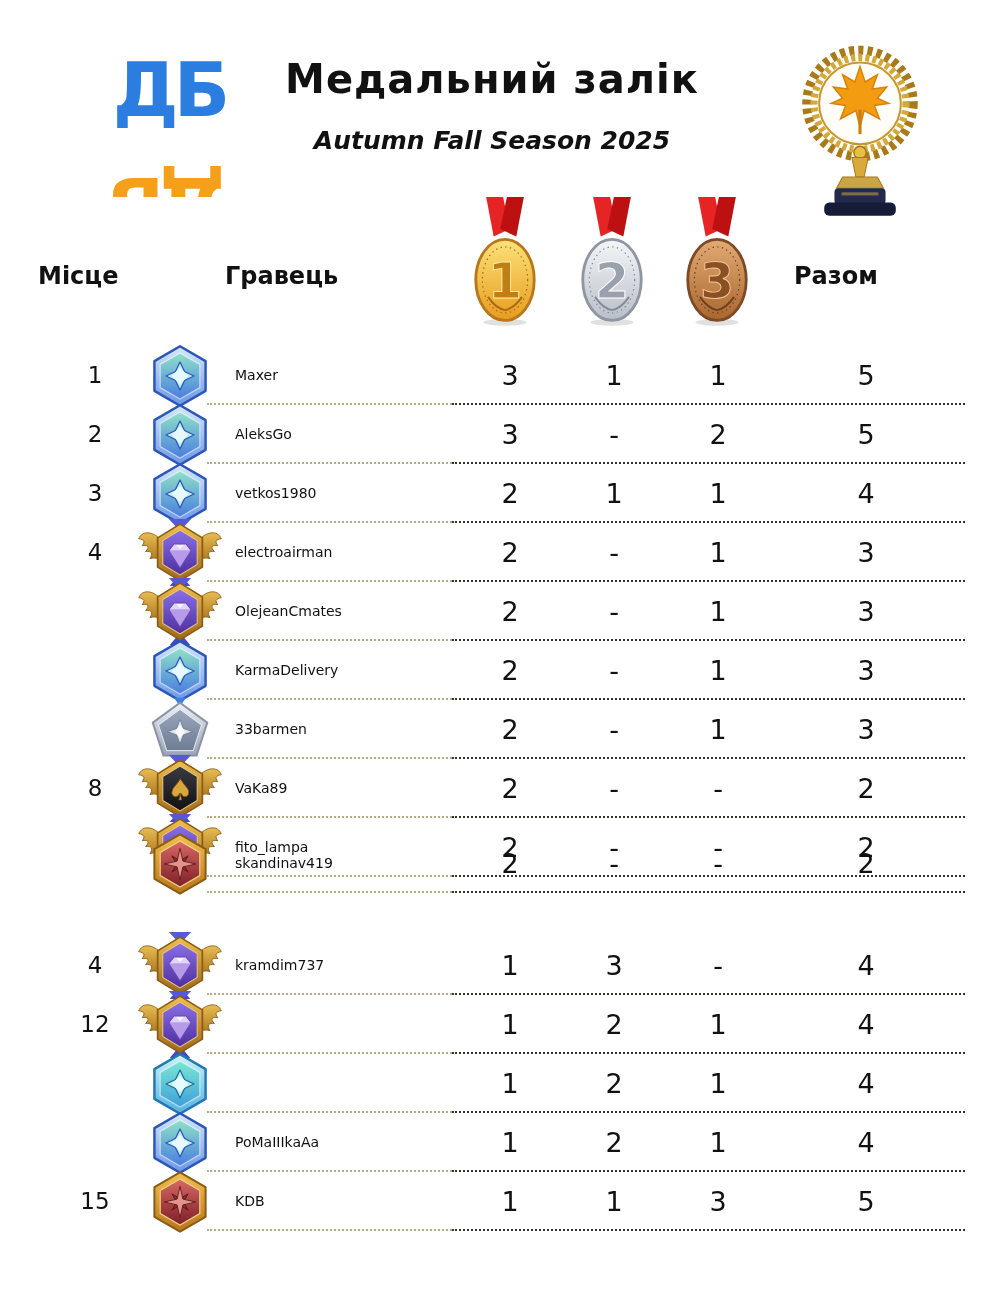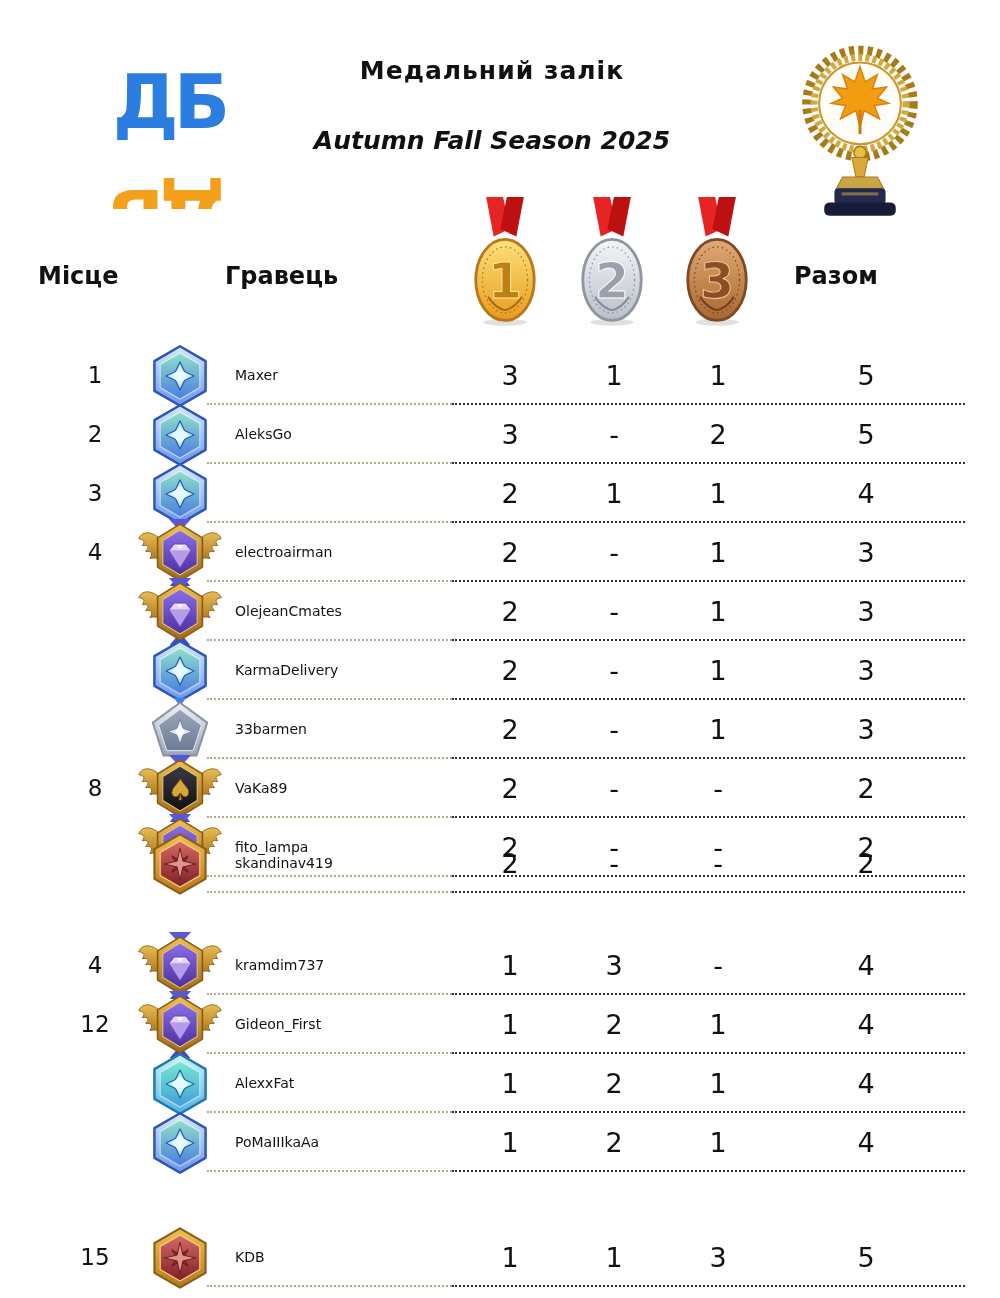--- a/index.html
+++ b/index.html
@@ -1,21 +1,21 @@
 <!DOCTYPE html>
 <html><head>
 <meta charset="utf-8">
 <style>
   html,body{margin:0;padding:0;background:#fff;}
   #page{position:relative;width:1000px;height:1298px;background:#fff;overflow:hidden;
         font-family:"DejaVu Sans",sans-serif;color:#111;}
   
-  #logo{position:absolute;left:85px;top:64px;width:170px;height:148px;}
+  #logo{position:absolute;left:85px;top:52px;width:170px;height:148px;}
   #title{position:absolute;left:267px;top:56px;width:450px;text-align:center;
-         font-size:25px;font-weight:bold;letter-spacing:1px;}
+         font-size:40px;font-weight:bold;letter-spacing:1px;}
   #subtitle{position:absolute;left:267px;top:126px;width:450px;text-align:center;
             font-size:25px;font-weight:bold;font-style:italic;}
   #trophy{position:absolute;left:778px;top:38px;width:164px;height:184px;}
   
   .colhead{position:absolute;font-size:24px;font-weight:bold;text-align:left;}
   #head-place{left:38px;top:262px;width:114px;}
   #head-player{left:225px;top:262px;width:145px;}
   #head-total{left:794px;top:262px;width:145px;}
   .medalhead{position:absolute;top:196px;width:66px;height:138px;}
   #medal-1{left:472px;} #medal-2{left:579px;} #medal-3{left:684px;}
@@ -187,20 +187,21 @@
                 <stop offset="0" stop-color="#8fe2c8"></stop>
                 <stop offset="1" stop-color="#4a7de0"></stop>
               </linearGradient>
             </defs>
             <polygon points="40,4 71,22 71,58 40,76 9,58 9,22" fill="url(#hOblue)" stroke="#2b56b8" stroke-width="3" stroke-linejoin="round"></polygon>
             <polygon points="40,12 64,26 64,54 40,68 16,54 16,26" fill="url(#hIblue)" stroke="rgba(255,255,255,.55)" stroke-width="1.5"></polygon>
             <polygon points="40,23 45.5,34.5 57,40 45.5,45.5 40,57 34.5,45.5 23,40 34.5,34.5" fill="#c2ecf2" stroke="#2b56b8" stroke-width="1.5" stroke-linejoin="round"></polygon>
             <polygon points="40,30 50,40 40,50 30,40" fill="#eafcff" opacity=".9"></polygon>
           </svg>
         </span>
+        <span class="player">vetkos1980</span>
         <span class="cnt c1">2</span>
         <span class="cnt c2">1</span>
         <span class="cnt c3">1</span>
         <span class="cnt c4">4</span>
         <span class="sep"><i class="sep-l"></i><i class="sep-r"></i></span>
       </div>
       <div class="row" style="top: 523px;">
         <span class="place">4</span>
         <span class="badge">
           <svg viewBox="0 0 100 80" width="86" height="69">
@@ -499,21 +500,20 @@
               <path d="M32 30 C20 14 6 14 2 24 C8 25 10 27 6 32 C13 31 15 33 10 39 C17 38 19 41 15 47 C23 45 29 48 33 52 Z" fill="url(#wg)" stroke="#8a5c14" stroke-width="1"></path>
             </g>
             <polygon points="50,7 76,23 76,57 50,73 24,57 24,23" fill="url(#wOpurple)" stroke="#8a5c14" stroke-width="2" stroke-linejoin="round"></polygon>
             <polygon points="50,14 70,26 70,54 50,66 30,54 30,26" fill="url(#wIpurple)" stroke="#e8c878" stroke-width="1.2"></polygon>
             <polygon points="43,30 57,30 63,38 37,38" fill="#e2d4f8"></polygon>
             <polygon points="37,38 63,38 50,58" fill="#b79ae8"></polygon>
             <polygon points="45,31 55,31 50,36" fill="#ffffff" opacity=".75"></polygon>
             <polygon points="43,30 57,30 63,38 50,58 37,38" fill="none" stroke="#6b47b8" stroke-width="1.2" stroke-linejoin="round"></polygon>
           </svg>
         </span>
-        <span class="player">Gideon_First</span>
         <span class="cnt c1">1</span>
         <span class="cnt c2">2</span>
         <span class="cnt c3">1</span>
         <span class="cnt c4">4</span>
         <span class="sep"><i class="sep-l"></i><i class="sep-r"></i></span>
       </div>
       <div class="row" style="top: 1054px;">
         <span class="place"></span>
         <span class="badge">
           <svg viewBox="0 0 80 80" width="66" height="66">
@@ -526,21 +526,20 @@
                 <stop offset="0" stop-color="#7ae8d4"></stop>
                 <stop offset="1" stop-color="#3fa0d8"></stop>
               </linearGradient>
             </defs>
             <polygon points="40,4 71,22 71,58 40,76 9,58 9,22" fill="url(#hOteal)" stroke="#2079b2" stroke-width="3" stroke-linejoin="round"></polygon>
             <polygon points="40,12 64,26 64,54 40,68 16,54 16,26" fill="url(#hIteal)" stroke="rgba(255,255,255,.55)" stroke-width="1.5"></polygon>
             <polygon points="40,23 45.5,34.5 57,40 45.5,45.5 40,57 34.5,45.5 23,40 34.5,34.5" fill="#b2f0e8" stroke="#1f6a9e" stroke-width="1.5" stroke-linejoin="round"></polygon>
             <polygon points="40,30 50,40 40,50 30,40" fill="#eafcff" opacity=".9"></polygon>
           </svg>
         </span>
-        <span class="player">AlexxFat</span>
         <span class="cnt c1">1</span>
         <span class="cnt c2">2</span>
         <span class="cnt c3">1</span>
         <span class="cnt c4">4</span>
         <span class="sep"><i class="sep-l"></i><i class="sep-r"></i></span>
       </div>
       <div class="row" style="top: 1113px;">
         <span class="place"></span>
         <span class="badge">
           <svg viewBox="0 0 80 80" width="66" height="66">
@@ -560,21 +559,21 @@
             <polygon points="40,30 50,40 40,50 30,40" fill="#eafcff" opacity=".9"></polygon>
           </svg>
         </span>
         <span class="player">PoMaIIIkaAa</span>
         <span class="cnt c1">1</span>
         <span class="cnt c2">2</span>
         <span class="cnt c3">1</span>
         <span class="cnt c4">4</span>
         <span class="sep"><i class="sep-l"></i><i class="sep-r"></i></span>
       </div>
-      <div class="row" style="top: 1228px;">
+      <div class="row" style="top: 1172px;">
         <span class="place">15</span>
         <span class="badge">
           <svg viewBox="0 0 80 80" width="66" height="66">
             <defs>
               <linearGradient id="hOr" x1="0" y1="0" x2="0" y2="1">
                 <stop offset="0" stop-color="#f0c050"></stop>
                 <stop offset="1" stop-color="#b8761d"></stop>
               </linearGradient>
               <linearGradient id="hIr" x1="0" y1="0" x2="0" y2="1">
                 <stop offset="0" stop-color="#d86a64"></stop>

